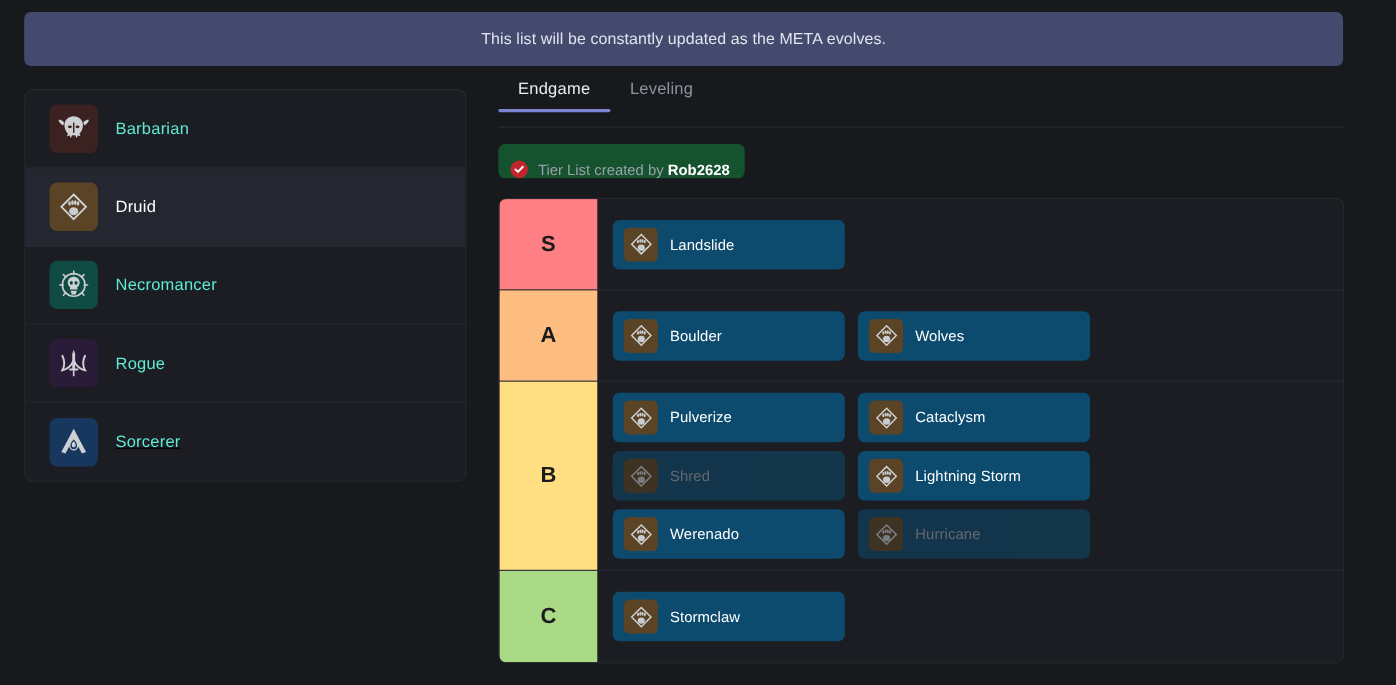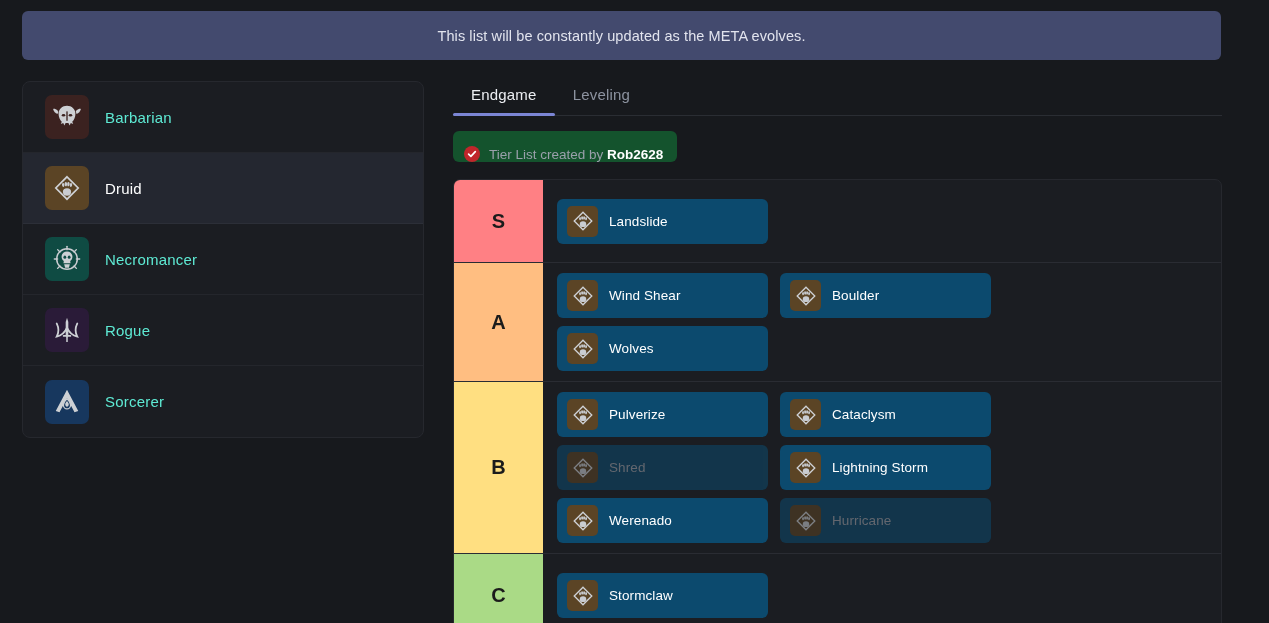--- a/index.html
+++ b/index.html
@@ -37,21 +37,21 @@
     overflow: hidden;
   }
   .class-item {
     position: relative;
     display: flex; align-items: center;
     height: 71px;
     padding: 0 18px 0 22px;
     border-bottom: 1px solid #24262c;
     cursor: pointer;
   }
-  .class-item:last-child { border-bottom: none; }
+  .class-item:last-child { border-bottom: none; text-decoration: underline; }
   .class-item.active {
     background: #242730;
     border-bottom: 1px solid #2c2f38;
   }
   .class-icon {
     width: 44px; height: 44px;
     border-radius: 7px;
     flex: 0 0 44px;
     display: flex; align-items: center; justify-content: center;
     margin-right: 16px;
@@ -78,21 +78,21 @@
   }
 
   
   .main {
     position: absolute;
     left: 453px; top: 72px;
     width: 769px;
   }
   .tabs {
     display: flex;
-    align-items: flex-end;
+    align-items: flex-start;
     border-bottom: 1px solid #2a2d33;
     height: 44px;
   }
   .tab {
     font-size: 15px;
     color: #8d93a0;
     padding: 0 18px 12px 18px;
     cursor: pointer;
     position: relative;
     letter-spacing: .2px;
@@ -329,35 +329,20 @@
                   <path d="M16 3.2 L28.8 16 L16 28.8 L3.2 16 Z" fill="none" stroke="#cfd2d6" stroke-width="1.9"></path>
                   <g fill="#c9ccd1">
                     <path d="M11.4 10.4c.9-.3 1.5.7 1.6 2 .1 1.3-.3 2.4-1.1 2.5-.8.1-1.5-.9-1.6-2.2-.1-1.2.3-2.1 1.1-2.3z"></path>
                     <path d="M14.5 9.1c.9-.2 1.5.9 1.6 2.3.1 1.4-.4 2.6-1.2 2.7-.8.1-1.5-1-1.6-2.4-.1-1.3.4-2.4 1.2-2.6z"></path>
                     <path d="M17.8 9.1c.8.2 1.3 1.3 1.2 2.6-.1 1.4-.8 2.5-1.6 2.4-.8-.1-1.3-1.3-1.2-2.7.1-1.4.7-2.5 1.6-2.3z"></path>
                     <path d="M20.8 10.4c.8.2 1.2 1.1 1.1 2.3-.1 1.3-.8 2.3-1.6 2.2-.8-.1-1.2-1.2-1.1-2.5.1-1.3.7-2.3 1.6-2z"></path>
                     <ellipse cx="16" cy="20.6" rx="4.7" ry="4.2"></ellipse>
                   </g>
                 </svg>
               </span>
-              <span class="skill-name">Wind Shear</span>
-            </div>
-            <div class="skill">
-              <span class="skill-icon">
-                <svg width="22" height="22" viewBox="0 0 32 32">
-                  <path d="M16 3.2 L28.8 16 L16 28.8 L3.2 16 Z" fill="none" stroke="#cfd2d6" stroke-width="1.9"></path>
-                  <g fill="#c9ccd1">
-                    <path d="M11.4 10.4c.9-.3 1.5.7 1.6 2 .1 1.3-.3 2.4-1.1 2.5-.8.1-1.5-.9-1.6-2.2-.1-1.2.3-2.1 1.1-2.3z"></path>
-                    <path d="M14.5 9.1c.9-.2 1.5.9 1.6 2.3.1 1.4-.4 2.6-1.2 2.7-.8.1-1.5-1-1.6-2.4-.1-1.3.4-2.4 1.2-2.6z"></path>
-                    <path d="M17.8 9.1c.8.2 1.3 1.3 1.2 2.6-.1 1.4-.8 2.5-1.6 2.4-.8-.1-1.3-1.3-1.2-2.7.1-1.4.7-2.5 1.6-2.3z"></path>
-                    <path d="M20.8 10.4c.8.2 1.2 1.1 1.1 2.3-.1 1.3-.8 2.3-1.6 2.2-.8-.1-1.2-1.2-1.1-2.5.1-1.3.7-2.3 1.6-2z"></path>
-                    <ellipse cx="16" cy="20.6" rx="4.7" ry="4.2"></ellipse>
-                  </g>
-                </svg>
-              </span>
               <span class="skill-name">Boulder</span>
             </div>
             <div class="skill">
               <span class="skill-icon">
                 <svg width="22" height="22" viewBox="0 0 32 32">
                   <path d="M16 3.2 L28.8 16 L16 28.8 L3.2 16 Z" fill="none" stroke="#cfd2d6" stroke-width="1.9"></path>
                   <g fill="#c9ccd1">
                     <path d="M11.4 10.4c.9-.3 1.5.7 1.6 2 .1 1.3-.3 2.4-1.1 2.5-.8.1-1.5-.9-1.6-2.2-.1-1.2.3-2.1 1.1-2.3z"></path>
                     <path d="M14.5 9.1c.9-.2 1.5.9 1.6 2.3.1 1.4-.4 2.6-1.2 2.7-.8.1-1.5-1-1.6-2.4-.1-1.3.4-2.4 1.2-2.6z"></path>
                     <path d="M17.8 9.1c.8.2 1.3 1.3 1.2 2.6-.1 1.4-.8 2.5-1.6 2.4-.8-.1-1.3-1.3-1.2-2.7.1-1.4.7-2.5 1.6-2.3z"></path>

